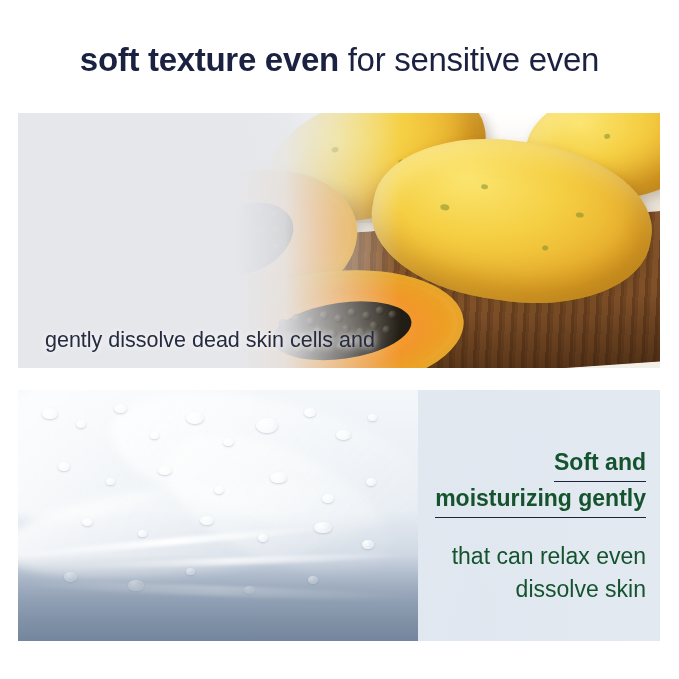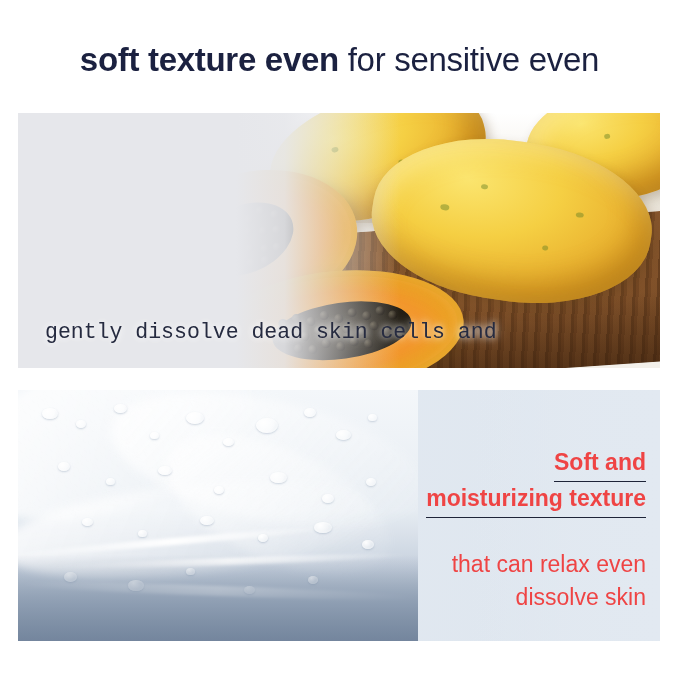--- a/index.html
+++ b/index.html
@@ -120,21 +120,21 @@
     left:27px; top:192px;
     color:#262b40;
   }
   .p1-line{
     font-size:21.5px;
     line-height:31px;
     font-weight:400;
     white-space:nowrap;
     text-shadow:0 0 6px rgba(255,255,255,.85), 0 0 12px rgba(255,255,255,.7);
   }
-  .p1-line.gap{ margin-top:12px;font-family:Liberation Mono, monospace; }
+  .p1-line.gap{ margin-top:20px; }
 
   
   .panel2{
     position:absolute;
     left:18px; top:390px;
     width:642px; height:251px;
     overflow:hidden;
     background:linear-gradient(105deg,#e9eef4 0%,#e2e9f1 45%,#dde5ee 100%);
   }
   .gel{
@@ -175,35 +175,35 @@
   }
   .gel-fade{
     position:absolute; right:0; top:0; width:190px; height:100%;
     background:linear-gradient(to right,rgba(226,233,241,0) 0%,rgba(226,233,241,.85) 55%,#e2e9f1 100%);
   }
 
   .p2-text{
     position:absolute;
     right:33px; top:446px;
     text-align:right;
-    color:#ef4444;
+    color:#14532d;
   }
   .p2-line{
     font-size:23px;
     line-height:33px;
     white-space:nowrap;
   }
   .p2-line.strong{
     font-weight:700;
     border-bottom:1.6px solid #1e2438;
     display:inline-block;
     padding-bottom:2px;
   }
   .p2-sub{
-    margin-top:30px;
+    margin-top:22px;
     font-weight:400;
     font-size:23px;
     line-height:33px;
     white-space:nowrap;
   }
 </style>
 </head>
 <body>
 
 <div class="headline">
@@ -338,16 +338,16 @@
     <span class="bub" style="left:226px; top:196px;width:11px; height:8px;"></span>
     <span class="bub" style="left:290px; top:186px;width:10px; height:8px;"></span>
 
     <div class="gel-bottom"></div>
   </div>
   <div class="gel-fade"></div>
 </div>
 
 <div class="p2-text">
   <div><span class="p2-line strong">Soft and</span></div>
-  <div><span class="p2-line strong">moisturizing texture</span></div>
+  <div><span class="p2-line strong">moisturizing gently</span></div>
   <div class="p2-sub">that can relax even</div>
   <div class="p2-sub" style="margin-top:0">dissolve skin</div>
 </div>
 
 </body></html>

